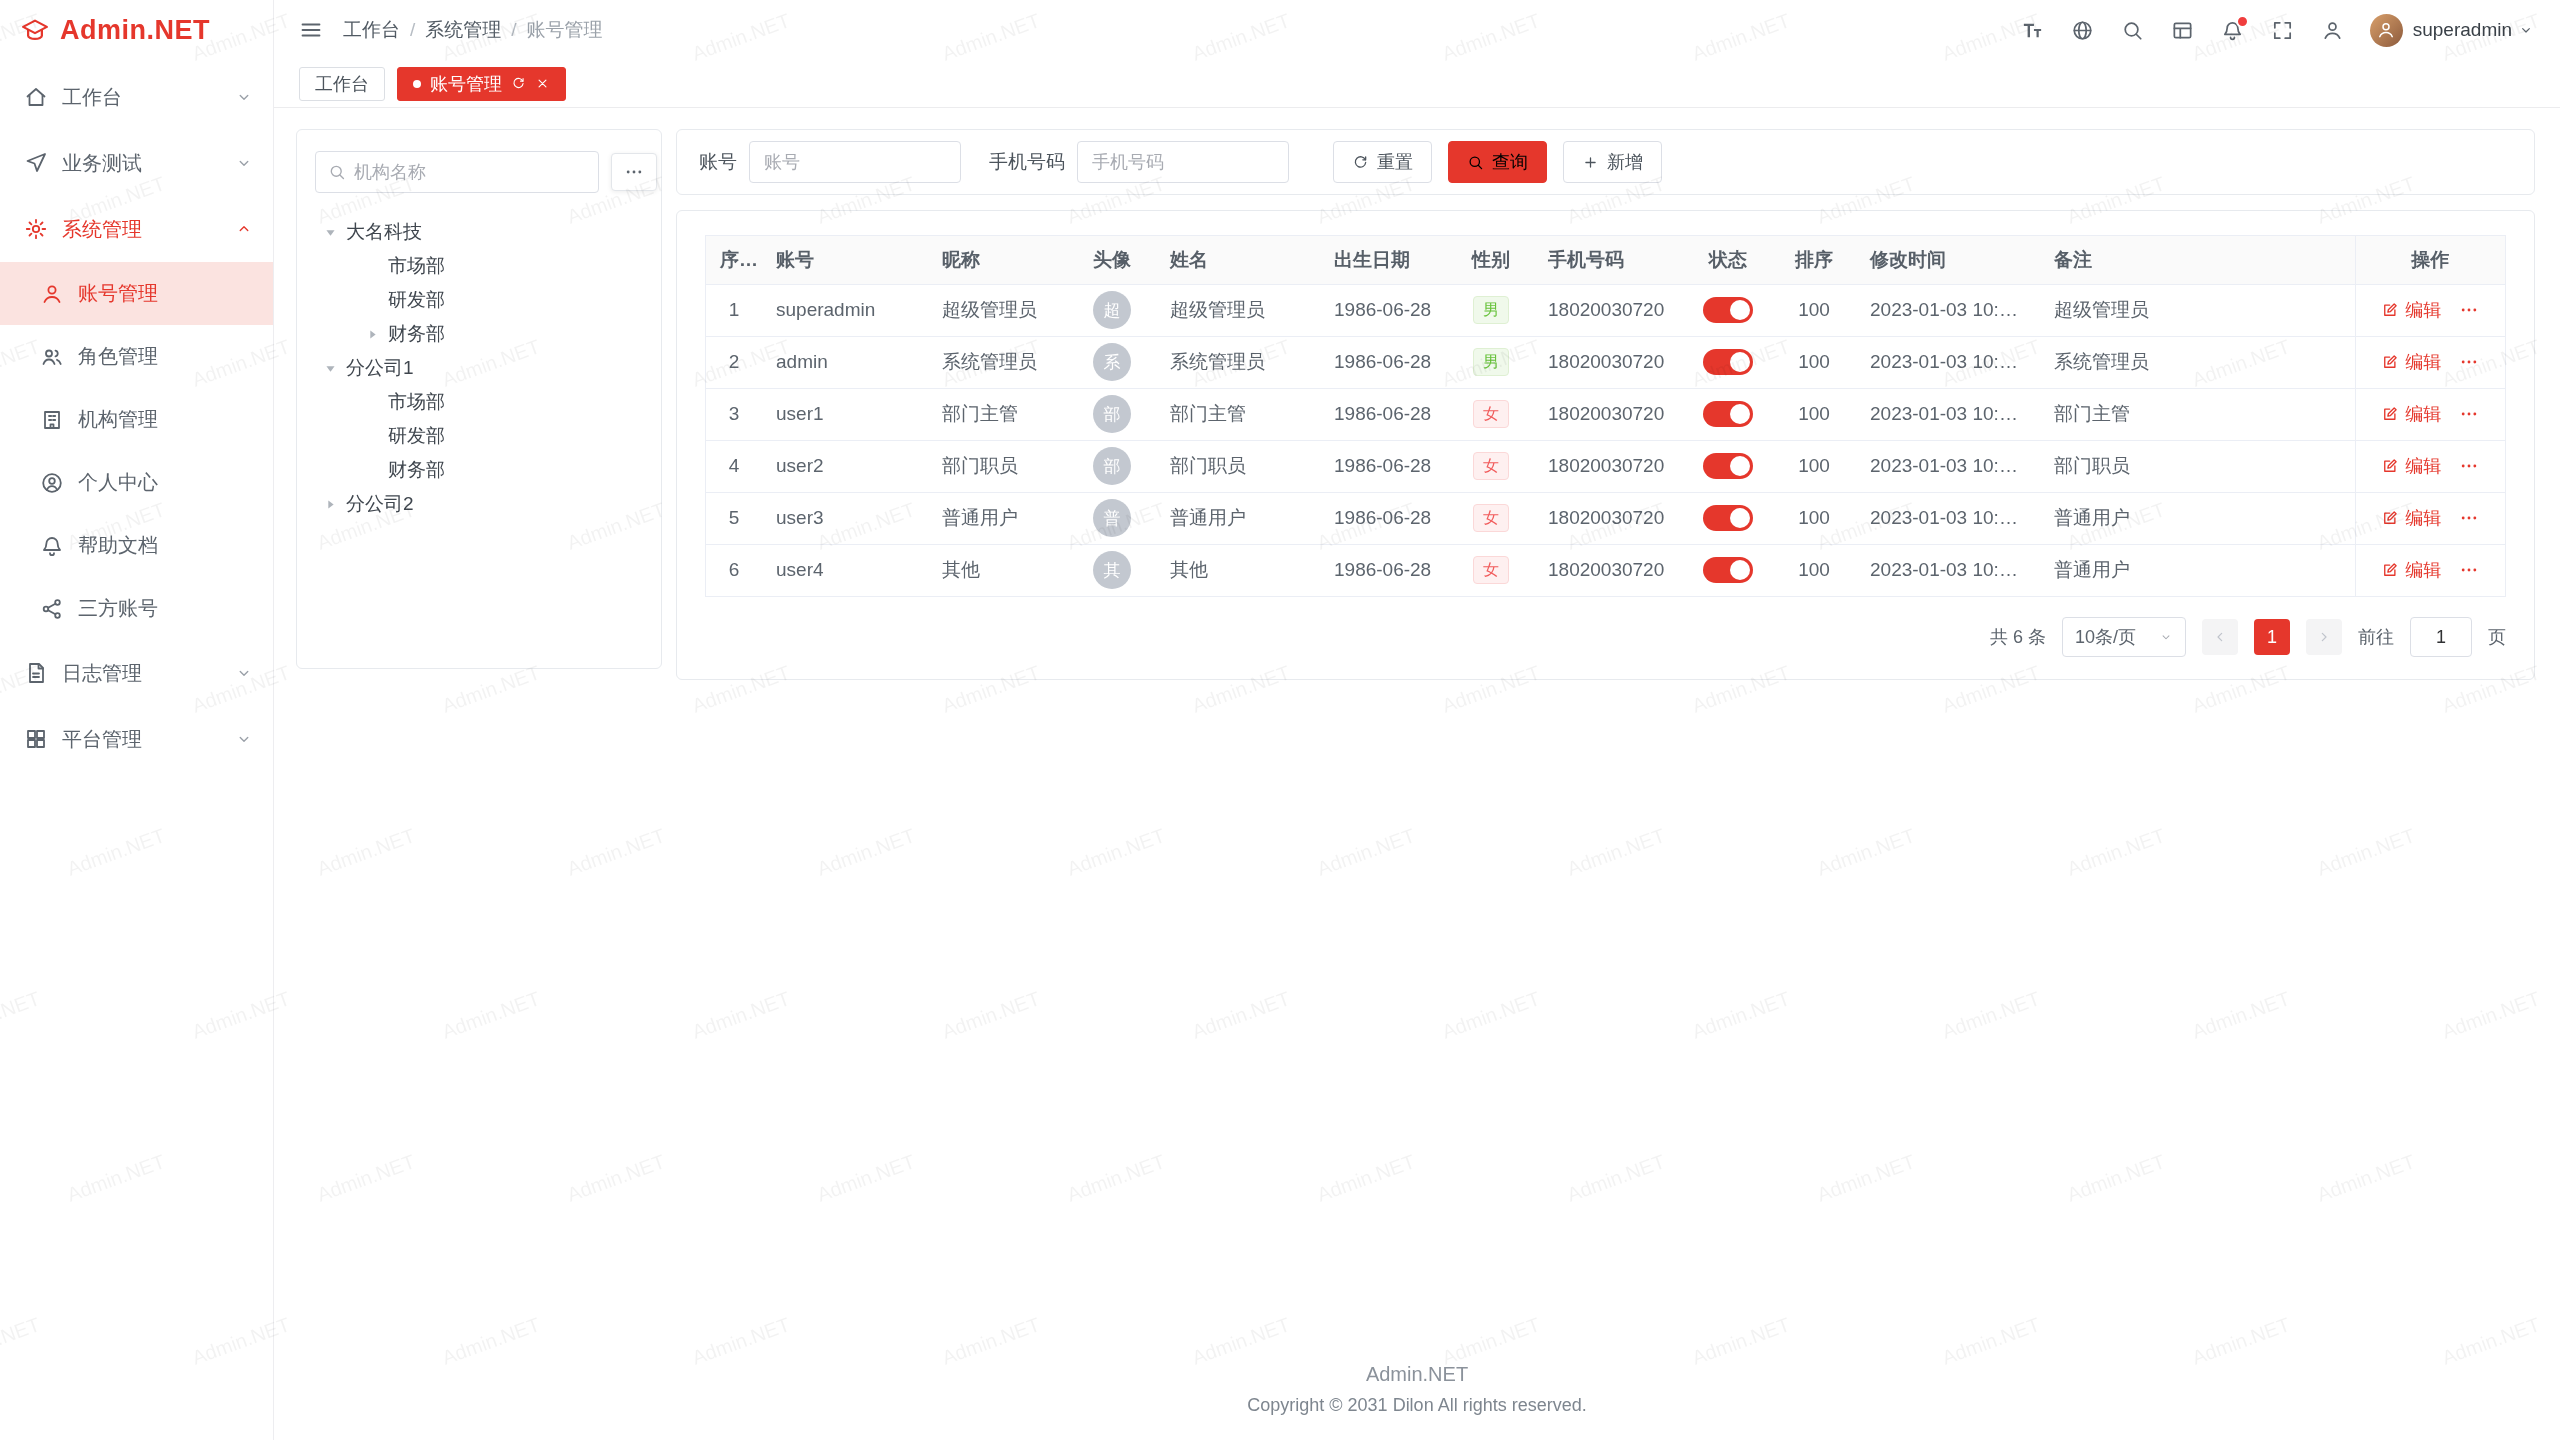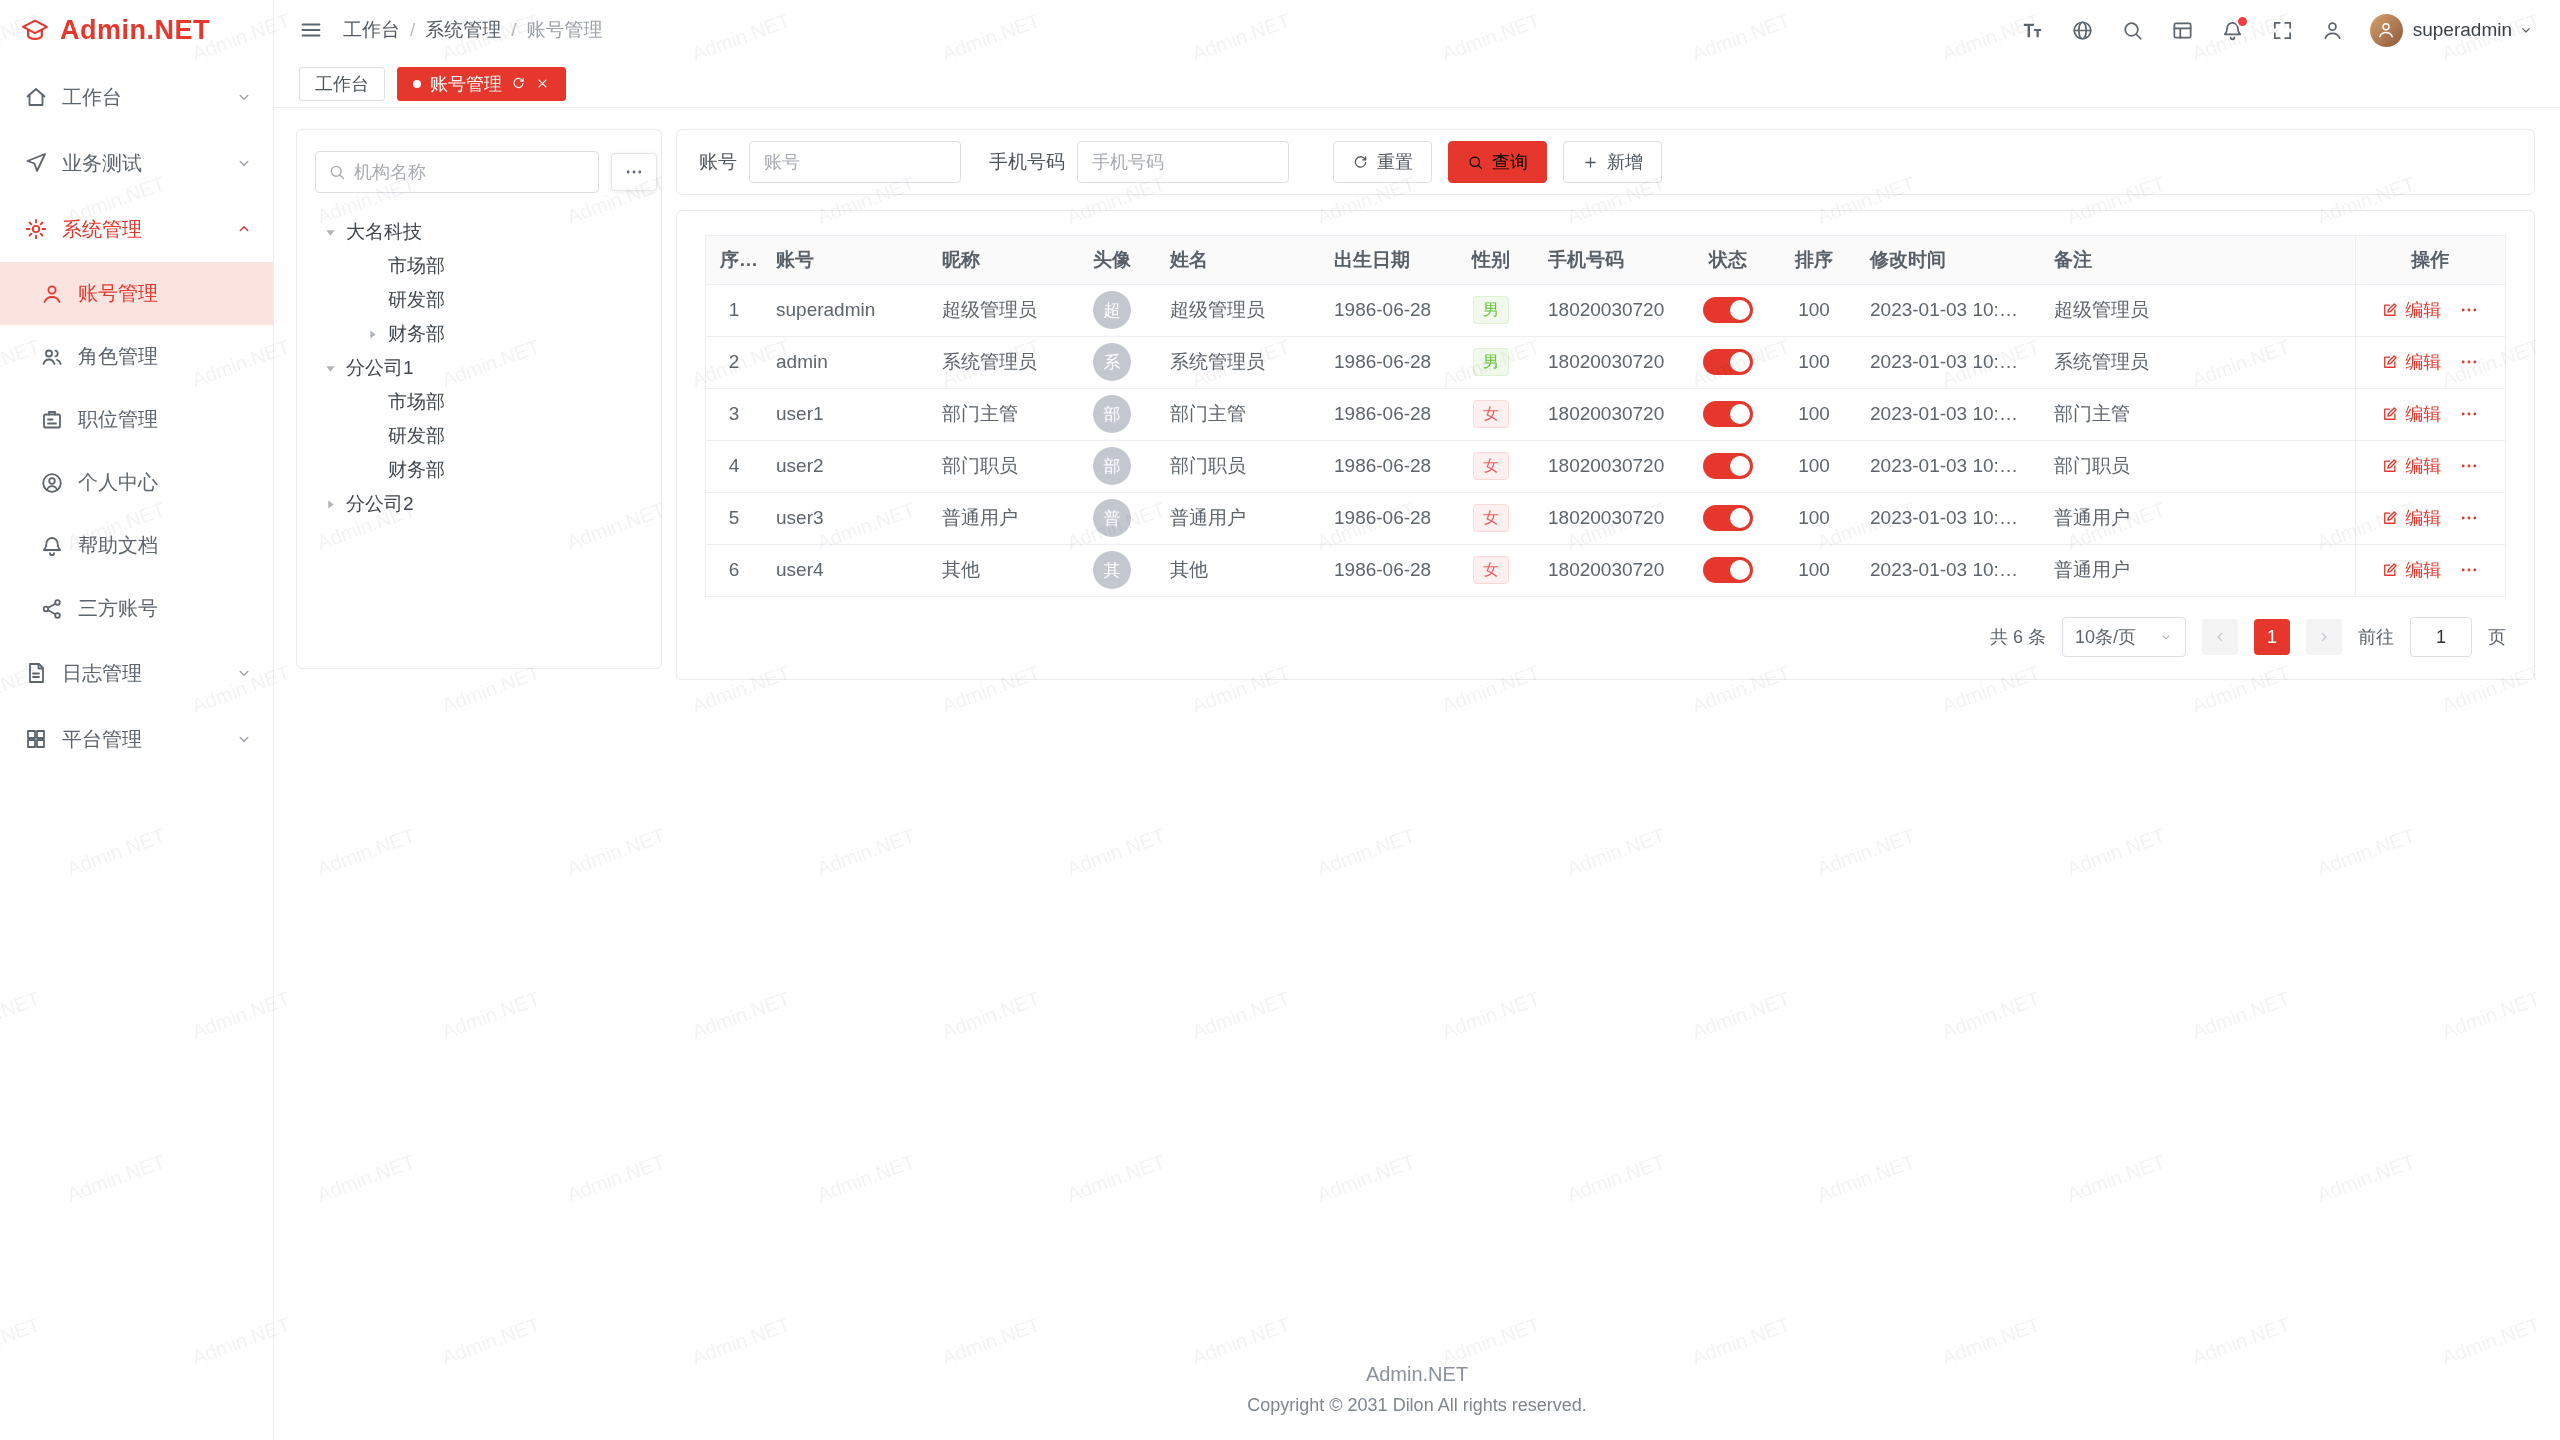--- a/index.html
+++ b/index.html
@@ -187,25 +187,25 @@
               <circle cx="9" cy="8.5" r="3"></circle>
               <path d="M3.5 19c1-3 3-4.5 5.5-4.5s4.5 1.5 5.5 4.5"></path>
               <path d="M15.5 5.6a3 3 0 0 1 0 5.8M17 14.8c1.9.7 3 2 3.7 4.2"></path>
             </svg>
           </span>
           <span class="mi-label">角色管理</span>
         </div>
         <div class="menu-item sub">
           <span class="mi-icon">
             <svg viewBox="0 0 24 24" fill="none" stroke="currentColor" stroke-width="1.8" stroke-linecap="round" stroke-linejoin="round">
-              <rect x="4" y="6.5" width="16" height="13" rx="1.6"></rect>
-              <path d="M9 6.5V4h6v2.5M8 11.5h4.5M8 15.5h8"></path>
-            </svg>
-          </span>
-          <span class="mi-label">职位管理</span>
+              <rect x="5" y="4" width="14" height="16"></rect>
+              <path d="M9 8h2.2M13 8h2.2M9 12h2.2M13 12h2.2M10.5 20v-3.6h3V20"></path>
+            </svg>
+          </span>
+          <span class="mi-label">机构管理</span>
         </div>
         <div class="menu-item sub">
           <span class="mi-icon">
             <svg viewBox="0 0 24 24" fill="none" stroke="currentColor" stroke-width="1.8" stroke-linecap="round" stroke-linejoin="round">
               <circle cx="12" cy="12" r="8.8"></circle>
               <circle cx="12" cy="10" r="2.8"></circle>
               <path d="M6.8 19c1.2-2.5 3-3.8 5.2-3.8s4 1.3 5.2 3.8"></path>
             </svg>
           </span>
           <span class="mi-label">个人中心</span>

